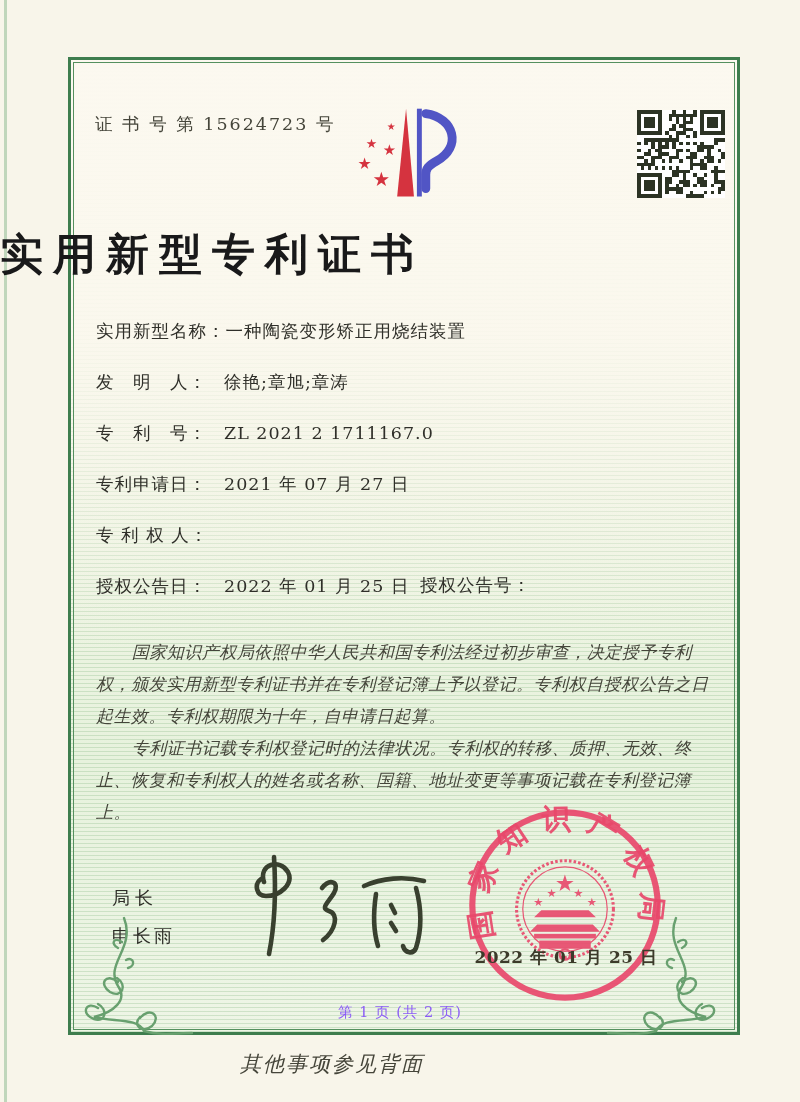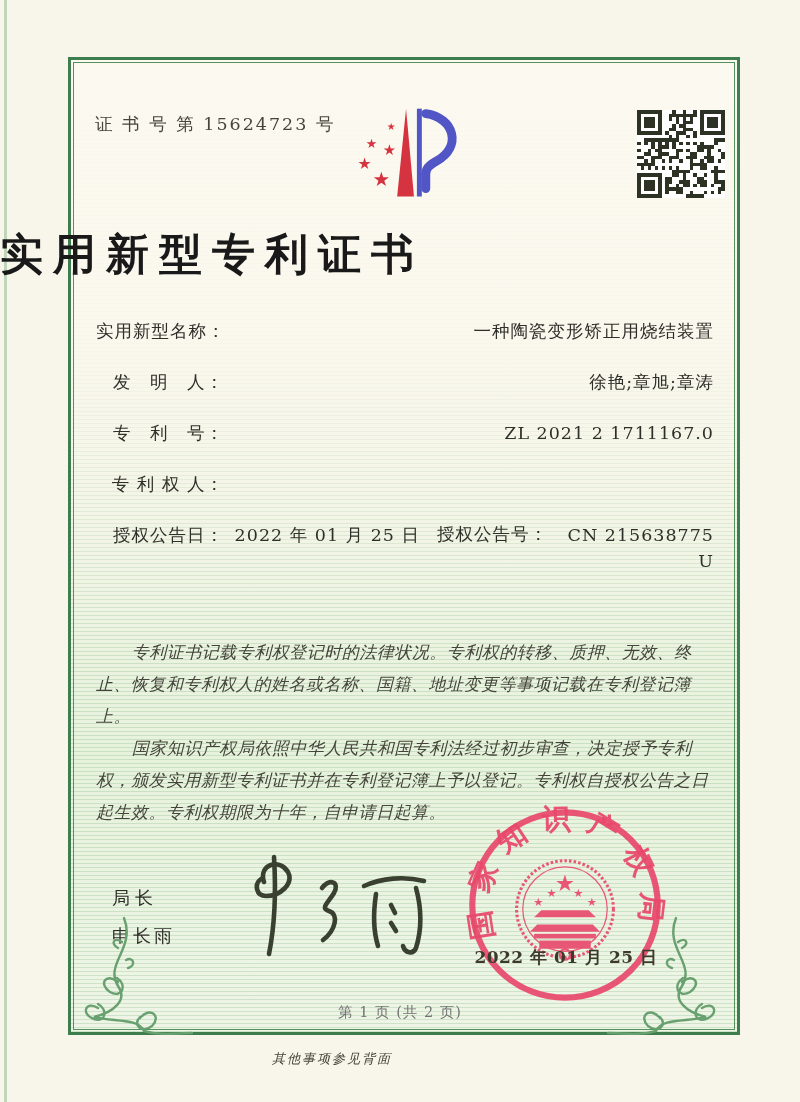--- a/index.html
+++ b/index.html
@@ -33,21 +33,21 @@
     position:absolute;left:95px;top:112px;font-size:17.5px;letter-spacing:2px;color:#45453a;
   }
   .logo{position:absolute;left:336px;top:105px;width:148px;height:110px;}
   .qr{position:absolute;left:637px;top:110px;width:88px;height:88px;}
   .title{
     position:absolute;left:0;top:226px;width:800px;text-align:left;
     font-size:43px;font-weight:700;letter-spacing:10px;color:#19191a;
   }
 
   
-  .fields{position:absolute;left:96px;top:318px;width:618px;text-align:right;}
+  .fields{position:absolute;left:96px;top:318px;width:618px;}
   .field-row{display:flex;margin-bottom:25px;font-size:17.5px;letter-spacing:1px;line-height:26px;color:#2f2f29;}
   .field-label{flex:0 0 128px;white-space:nowrap;}
   .field-value{flex:1;}
   .row-address{margin-bottom:3px;}
   .grant-row{display:flex;font-size:17.5px;letter-spacing:1px;line-height:26px;color:#2f2f29;}
   .grant-row .gl1{flex:0 0 128px;}
   .grant-row .gv1{flex:0 0 196px;}
   .grant-row .gl2{flex:0 0 128px;font-family:Liberation Mono, monospace;}
   .grant-row .gv2{flex:1;}
 
@@ -62,22 +62,22 @@
   .sig-title{position:absolute;left:112px;top:886px;font-size:18px;letter-spacing:5px;color:#2e2e28;}
   .sig-name{position:absolute;left:112px;top:924px;font-size:18px;letter-spacing:3px;color:#2e2e28;}
   .sig-hand{position:absolute;left:218px;top:850px;width:215px;height:112px;z-index:3;}
   .seal{position:absolute;left:462px;top:802px;width:206px;height:206px;z-index:2;}
   .seal-date{
     position:absolute;left:470px;top:946px;width:192px;text-align:center;z-index:4;
     font-size:17px;font-weight:600;color:#3c3a2a;letter-spacing:.5px;
   }
 
   
-  .page-note{position:absolute;left:0;top:1003px;width:800px;text-align:center;font-size:14.5px;color:#737373;letter-spacing:1px;}
-  .back-note{position:absolute;left:0;top:1050px;width:664px;text-align:center;font-size:13px;font-style:italic;color:#45453a;letter-spacing:2px;}
+  .page-note{position:absolute;left:0;top:1003px;width:800px;text-align:center;font-size:14.5px;color:#8b5cf6;letter-spacing:1px;}
+  .back-note{position:absolute;left:0;top:1050px;width:664px;text-align:center;font-size:21px;font-style:italic;color:#45453a;letter-spacing:2px;}
 </style>
 </head>
 <body>
 
 <div class="scan-edge"></div>
 
 <div class="frame"></div>
 
 <svg class="corner-flourish corner-bl" viewBox="0 0 132 126">
   <g fill="none" stroke="#68a06f" stroke-width="2.4" stroke-linecap="round">
@@ -341,33 +341,36 @@
   </div>
   <div class="field-row">
     <span class="field-label">发　明　人：</span>
     <span class="field-value">徐艳;章旭;章涛</span>
   </div>
   <div class="field-row">
     <span class="field-label">专　利　号：</span>
     <span class="field-value">ZL 2021 2 1711167.0</span>
   </div>
   <div class="field-row">
+    <span class="field-label">专利申请日：</span>
+    <span class="field-value">2021 年 07 月 27 日</span>
+  </div>
+  <div class="field-row">
     <span class="field-label">专 利 权 人：</span>
   </div>
   <div class="grant-row">
     <span class="gl1">授权公告日：</span>
     <span class="gv1">2022 年 01 月 25 日</span>
     <span class="gl2">授权公告号：</span>
-    <span class="gv2">CN 215638775 U</span>
   </div>
 </div>
 
 <div class="body-text">
+  <p>国家知识产权局依照中华人民共和国专利法经过初步审查，决定授予专利权，颁发实用新型专利证书并在专利登记簿上予以登记。专利权自授权公告之日起生效。专利权期限为十年，自申请日起算。</p>
   <p>专利证书记载专利权登记时的法律状况。专利权的转移、质押、无效、终止、恢复和专利权人的姓名或名称、国籍、地址变更等事项记载在专利登记簿上。</p>
-  <p>国家知识产权局依照中华人民共和国专利法经过初步审查，决定授予专利权，颁发实用新型专利证书并在专利登记簿上予以登记。专利权自授权公告之日起生效。专利权期限为十年，自申请日起算。</p>
 </div>
 
 <div class="sig-title">局长</div>
 <div class="sig-name">申长雨</div>
 
 <svg class="sig-hand" viewBox="0 0 215 112">
   <g fill="none" stroke="#39402f" stroke-width="4.6" stroke-linecap="round">
     <path d="M46,32 C40,14 62,8 70,22 C76,34 62,46 48,46 C38,46 36,34 43,29"></path>
     <path d="M56,7 C58,40 57,74 51,104"></path>
     <path d="M104,38 C112,28 122,32 116,43 C110,53 102,58 111,61 C121,64 118,80 105,90"></path>

